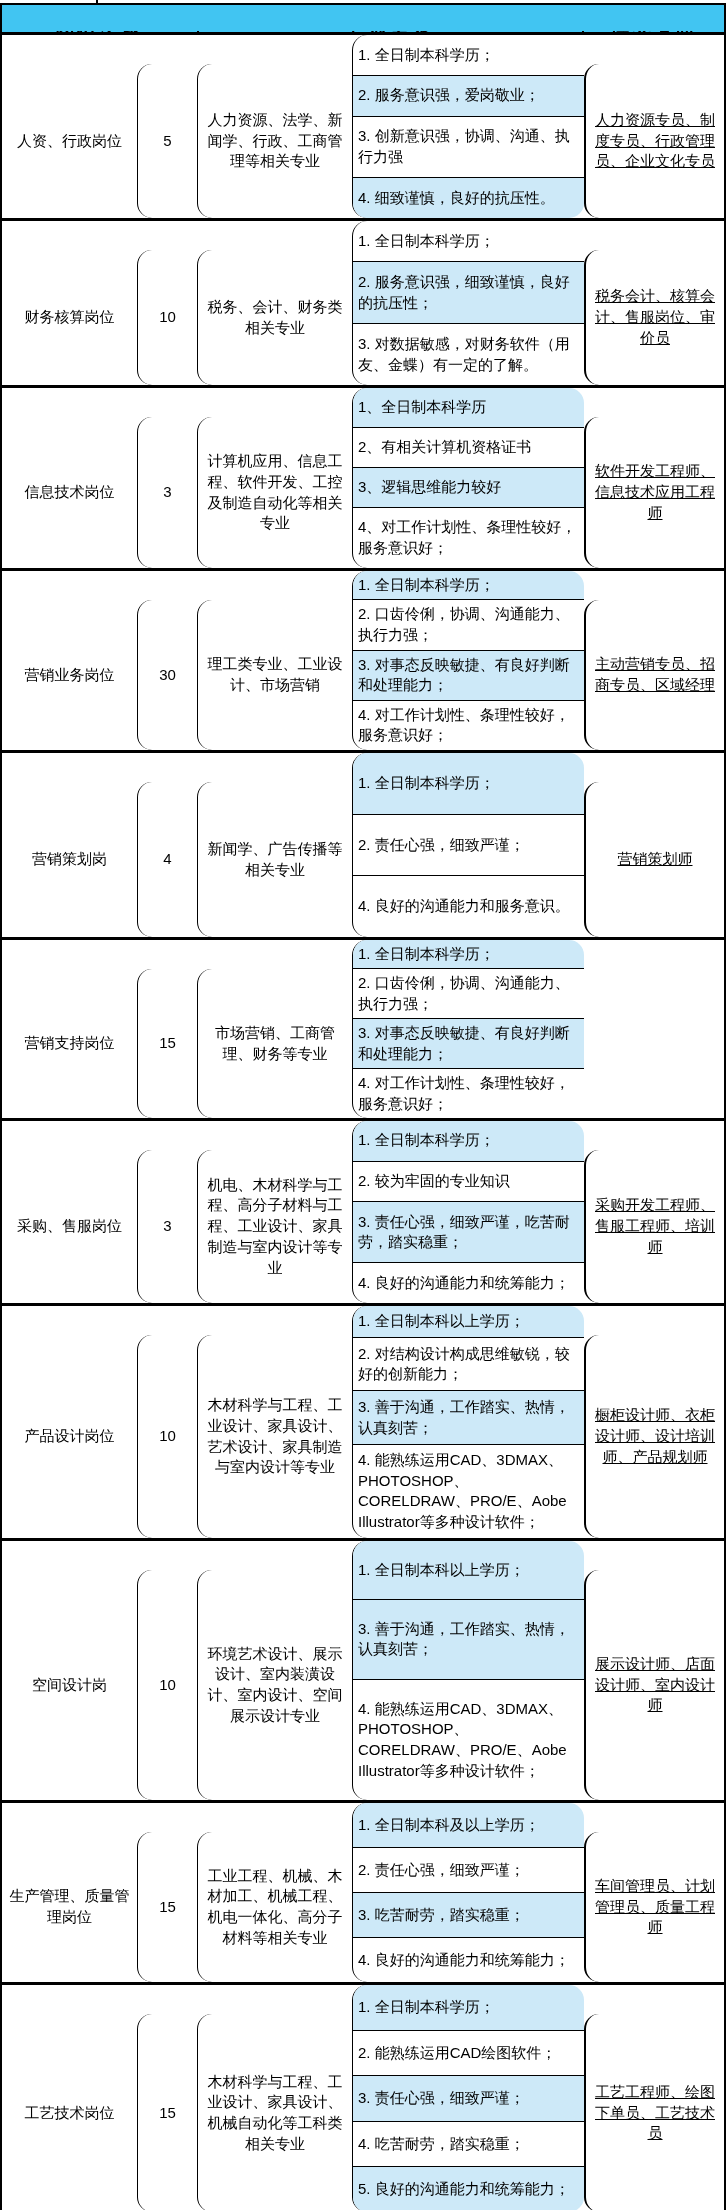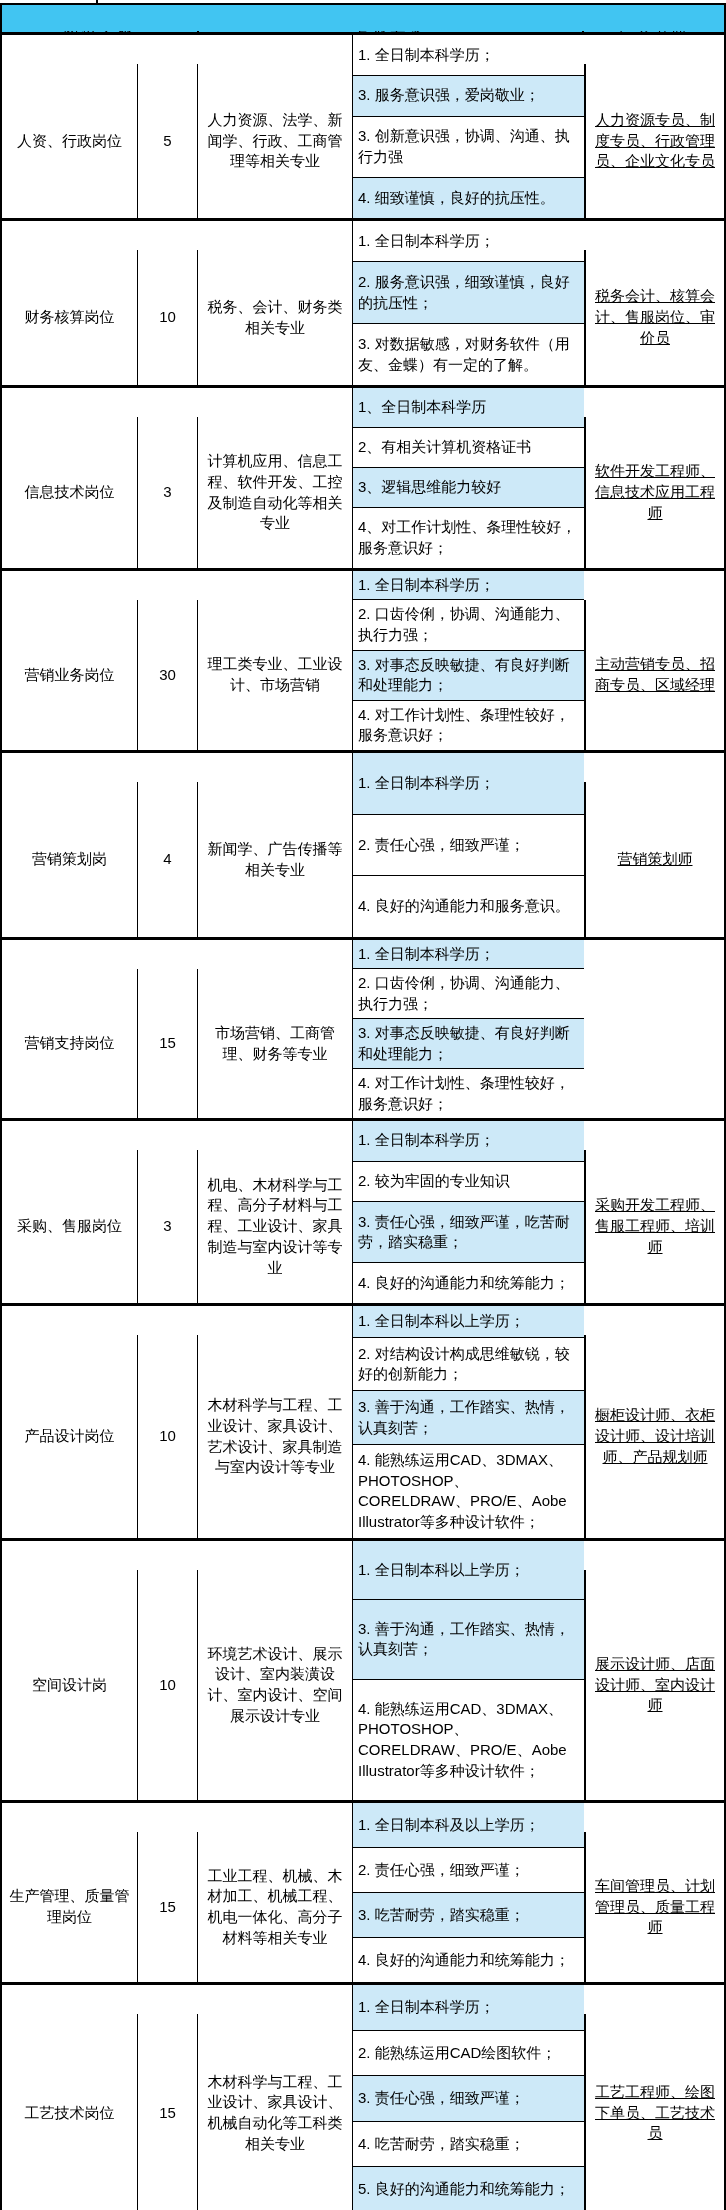--- a/index.html
+++ b/index.html
@@ -24,39 +24,40 @@
   }
   
   .thead{
     display:grid;
     grid-template-columns:195px 385px 142px;
     height:27px;
     background:var(--header-bg);
   }
   .th{
     display:flex;align-items:center;justify-content:center;
-    font-size:15px;font-weight:normal;letter-spacing:3px;
+    font-size:19px;font-weight:bold;letter-spacing:3px;
     box-sizing:border-box;
     overflow:hidden;
     margin-top:26px;
   }
   .th-req,.th-train{border-left:2px solid var(--border);}
   
   .row{
     display:grid;
     grid-template-columns:135px 60px 155px 232px 140px;
     border-top:3px solid var(--border);
     box-sizing:border-box;
     overflow:hidden;
   }
   .cell{
     box-sizing:border-box;
     font-size:15px;
     line-height:1.38;
     overflow:hidden;
+    border-radius:15px;
   }
   .c-pos,.c-count,.c-majors,.c-train{
     display:flex;align-items:center;justify-content:center;
     text-align:center;
     padding:6px 6px;
     margin-top:29px;
   }
   .c-count,.c-majors,.c-reqs{border-left:1px solid var(--border);}
   .c-train{border-left:2px solid var(--border);text-decoration:underline;}
   .c-reqs{
@@ -87,21 +88,21 @@
     <div class="th th-req">专业要求</div>
     <div class="th th-train">培养方向</div>
   </div>
   <div id="rows">
       <div class="row" style="height: 186px;">
     <div class="cell c-pos">人资、行政岗位</div>
     <div class="cell c-count">5</div>
     <div class="cell c-majors">人力资源、法学、新闻学、行政、工商管理等相关专业</div>
     <div class="cell c-reqs">
           <div class="req">1. 全日制本科学历；</div>
-          <div class="req shaded">3. 服务意识强，爱岗敬业；</div>
+          <div class="req shaded">2. 服务意识强，爱岗敬业；</div>
           <div class="req">3. 创新意识强，协调、沟通、执行力强</div>
           <div class="req shaded">4. 细致谨慎，良好的抗压性。</div>
         </div>
     <div class="cell c-train">人力资源专员、制度专员、行政管理员、企业文化专员</div>
   </div>
       <div class="row" style="height: 167px;">
     <div class="cell c-pos">财务核算岗位</div>
     <div class="cell c-count">10</div>
     <div class="cell c-majors">税务、会计、财务类相关专业</div>
     <div class="cell c-reqs">

